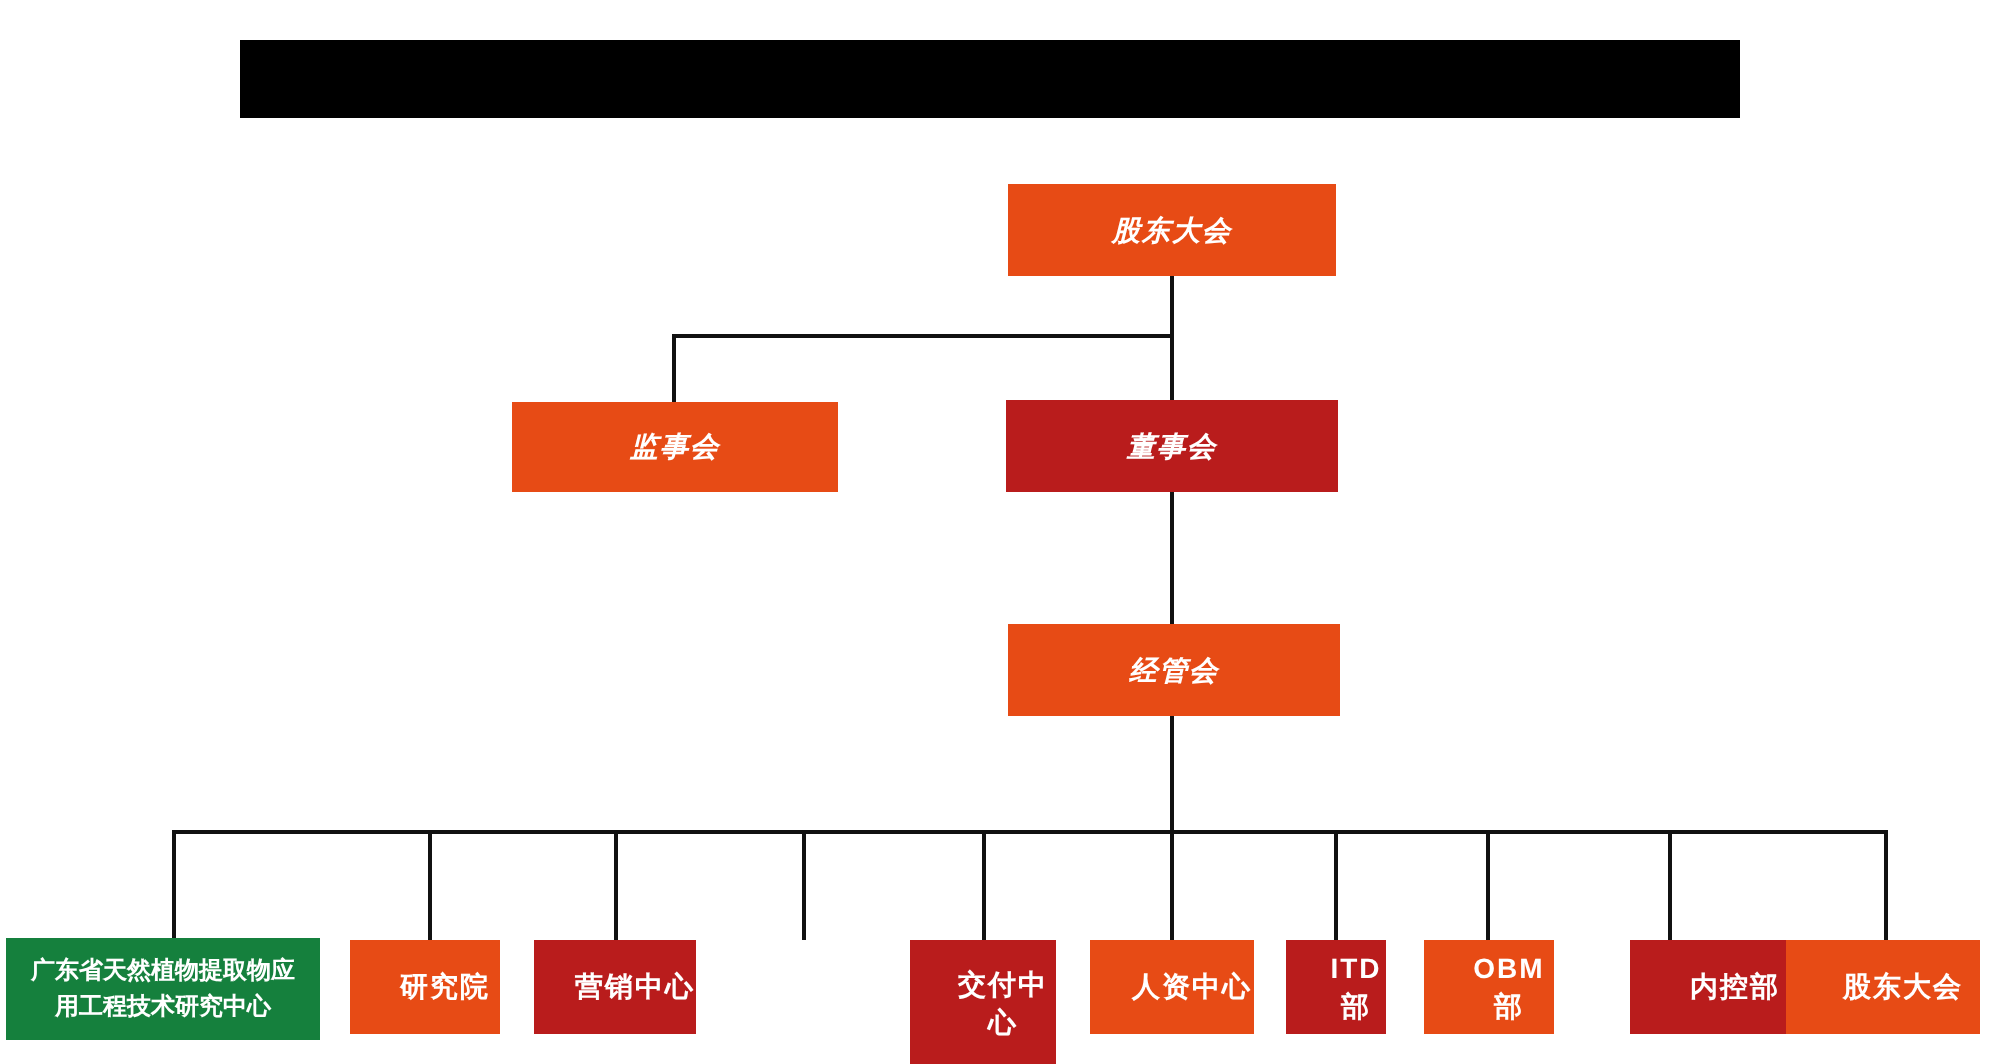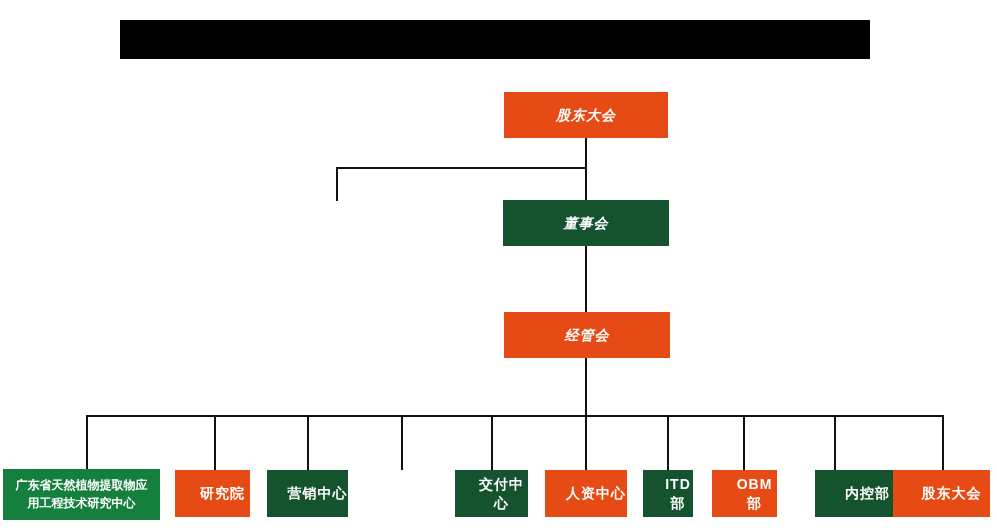--- a/index.html
+++ b/index.html
@@ -29,21 +29,21 @@
     align-items: center;
     justify-content: center;
     text-align: center;
     color: #ffffff;
     font-weight: bold;
     box-sizing: border-box;
     letter-spacing: 1px;
     line-height: 1.35;
   }
   .node.primary   { background: #E74B15; }
-  .node.secondary { background: #14532d; }
+  .node.secondary { background: #b91c1c; }
   .node.muted     { background: #15803d; }
   .node.lvl-main  { font-size: 14px; font-style: italic; }
   .node.lvl-leaf  { font-size: 14px; padding-left: 20px; }
   .node.small-text {
     font-size: 12px;
     letter-spacing: 0;
     white-space: pre-line;
     line-height: 1.45;
   }
   .line {
@@ -65,21 +65,21 @@
   .d9 { left: 942px; }
   
   .n-shareholders { left: 504px; top: 92px;  width: 164px; height: 46px; }
   .n-supervisory  { left: 256px; top: 201px; width: 163px; height: 45px; }
   .n-directors    { left: 503px; top: 200px; width: 166px; height: 46px; }
   .n-management   { left: 504px; top: 312px; width: 166px; height: 46px; text-align: center; }
   .n-research-ctr { left: 3px;   top: 469px; width: 157px; height: 51px; }
   .n-institute    { left: 175px; top: 470px; width: 75px;  height: 47px; }
   .n-marketing    { left: 267px; top: 470px; width: 81px;  height: 47px; }
   .n-finance      { left: 365px; top: 470px; width: 80px;  height: 47px; }
-  .n-delivery     { left: 455px; top: 470px; width: 73px;  height: 47px; }
+  .n-delivery     { left: 455px; top: 470px; width: 73px;  height: 63px; }
   .n-hr           { left: 545px; top: 470px; width: 82px;  height: 47px; }
   .n-itd          { left: 643px; top: 470px; width: 50px;  height: 47px; }
   .n-obm          { left: 712px; top: 470px; width: 65px;  height: 47px; }
   .n-control      { left: 815px; top: 470px; width: 85px;  height: 47px; }
   .n-investment   { left: 893px; top: 470px; width: 97px;  height: 47px; }
 </style>
 </head>
 <body>
 
 <div class="canvas">
@@ -99,20 +99,21 @@
   <div class="line drop d3"></div>
   <div class="line drop d4"></div>
   <div class="line drop d5"></div>
   <div class="line drop d6"></div>
   <div class="line drop d7"></div>
   <div class="line drop d8"></div>
   <div class="line drop d9"></div>
 
   <div class="node primary lvl-main n-shareholders">股东大会</div>
 
+  <div class="node primary lvl-main n-supervisory">监事会</div>
   <div class="node secondary lvl-main n-directors">董事会</div>
 
   <div class="node primary lvl-main n-management">经管会</div>
 
   <div class="node muted small-text n-research-ctr">广东省天然植物提取物应
 用工程技术研究中心</div>
   <div class="node primary lvl-leaf n-institute">研究院</div>
   <div class="node secondary lvl-leaf n-marketing">营销中心</div>
   <div class="node secondary lvl-leaf n-delivery">交付中心</div>
   <div class="node primary lvl-leaf n-hr">人资中心</div>

